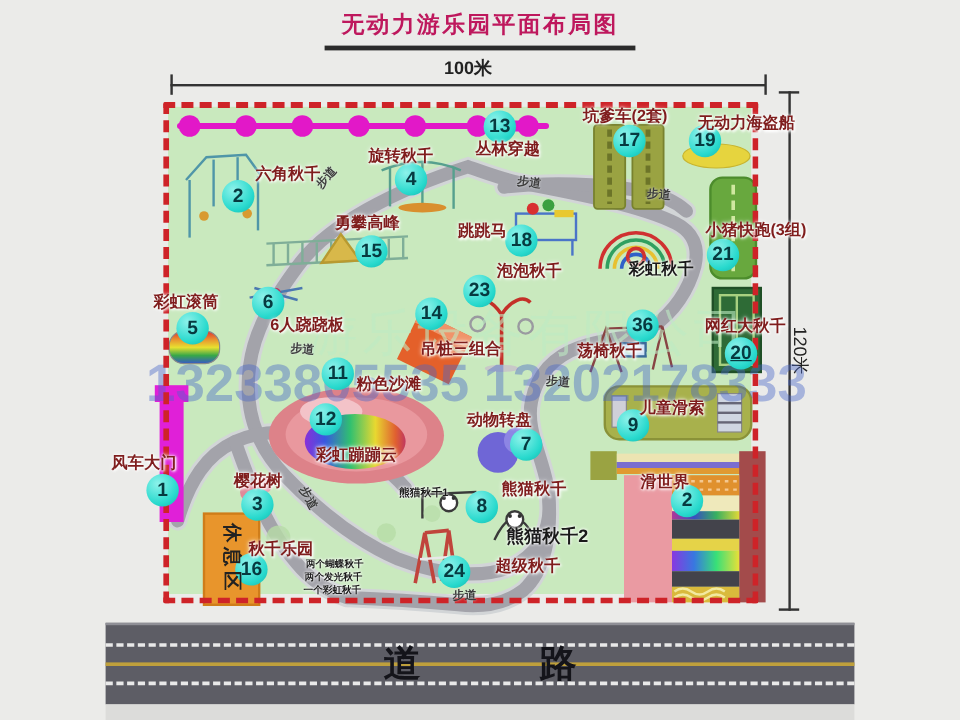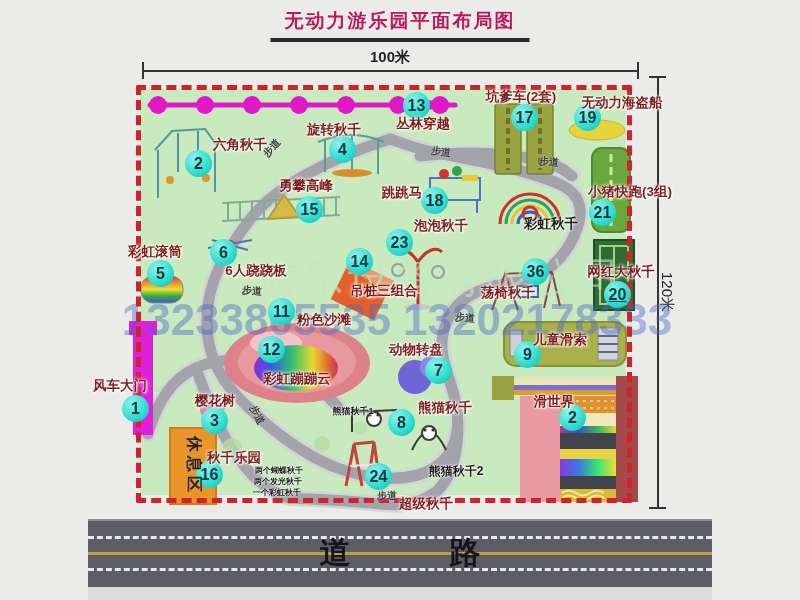--- a/index.html
+++ b/index.html
@@ -350,24 +350,24 @@
       <div class="attr-label" style="left: 622px; top: 103px;">无动力海盗船</div>
       <div class="num" style="left: 618px; top: 295px; text-decoration: underline;">20</div>
       <div class="attr-label" style="left: 621px; top: 272px;">网红大秋千</div>
       <div class="num" style="left: 603px; top: 213px;">21</div>
       <div class="attr-label" style="left: 630px; top: 192px;">小猪快跑(3组)</div>
       <div class="num" style="left: 536px; top: 272px;">36</div>
       <div class="attr-label" style="left: 508px; top: 293px;">荡椅秋千</div>
       <div class="num" style="left: 400px; top: 243px;">23</div>
       <div class="attr-label" style="left: 441px; top: 226px;">泡泡秋千</div>
       <div class="num" style="left: 379px; top: 477px;">24</div>
-      <div class="attr-label" style="left: 426px; top: 472px; margin-top: 32px;">超级秋千</div>
+      <div class="attr-label" style="left: 440px; top: 472px;">超级秋千</div>
       <div class="small-label" style="font-size: 13.5px; left: 539px; top: 224px;">彩虹秋千</div>
       <div class="small-label" style="font-size: 9px; left: 341px; top: 411px;">熊猫秋千1</div>
-      <div class="small-label" style="font-size: 12px; left: 444px; top: 471px;">熊猫秋千2</div>
+      <div class="small-label" style="font-size: 15px; left: 444px; top: 447px;">熊猫秋千2</div>
       <div class="small-label" style="font-size: 8px; transform: translate(0px, -50%); left: 231px; top: 470px;">两个蝴蝶秋千</div>
       <div class="small-label" style="font-size: 8px; transform: translate(0px, -50%); left: 230px; top: 481px;">两个发光秋千</div>
       <div class="small-label" style="font-size: 8px; transform: translate(0px, -50%); left: 229px; top: 492px;">一个彩虹秋千</div>
       <div class="path-label" style="transform: translate(-50%, -50%) rotate(-48deg); left: 272px; top: 148px;">步道</div>
       <div class="path-label" style="transform: translate(-50%, -50%) rotate(8deg); left: 441px; top: 152px;">步道</div>
       <div class="path-label" style="transform: translate(-50%, -50%) rotate(5deg); left: 549px; top: 162px;">步道</div>
       <div class="path-label" style="transform: translate(-50%, -50%) rotate(5deg); left: 252px; top: 291px;">步道</div>
       <div class="path-label" style="transform: translate(-50%, -50%) rotate(5deg); left: 465px; top: 318px;">步道</div>
       <div class="path-label" style="transform: translate(-50%, -50%) rotate(62deg); left: 257px; top: 415px;">步道</div>
       <div class="path-label" style="transform: translate(-50%, -50%) rotate(0deg); left: 387px; top: 496px;">步道</div>

